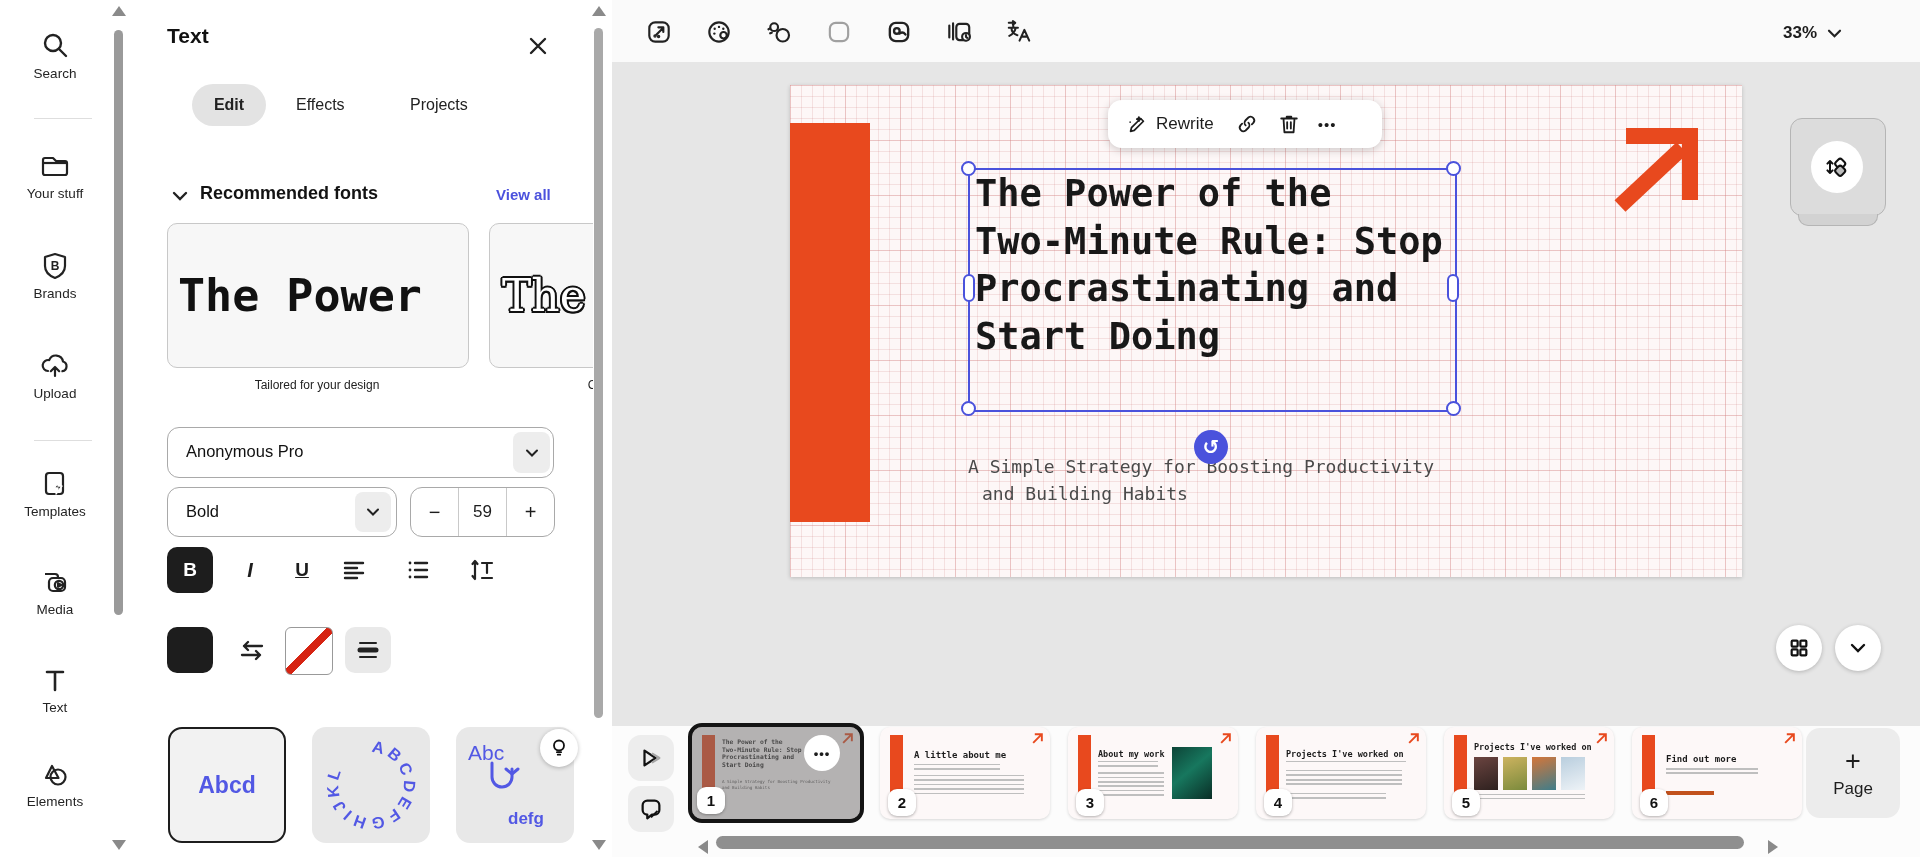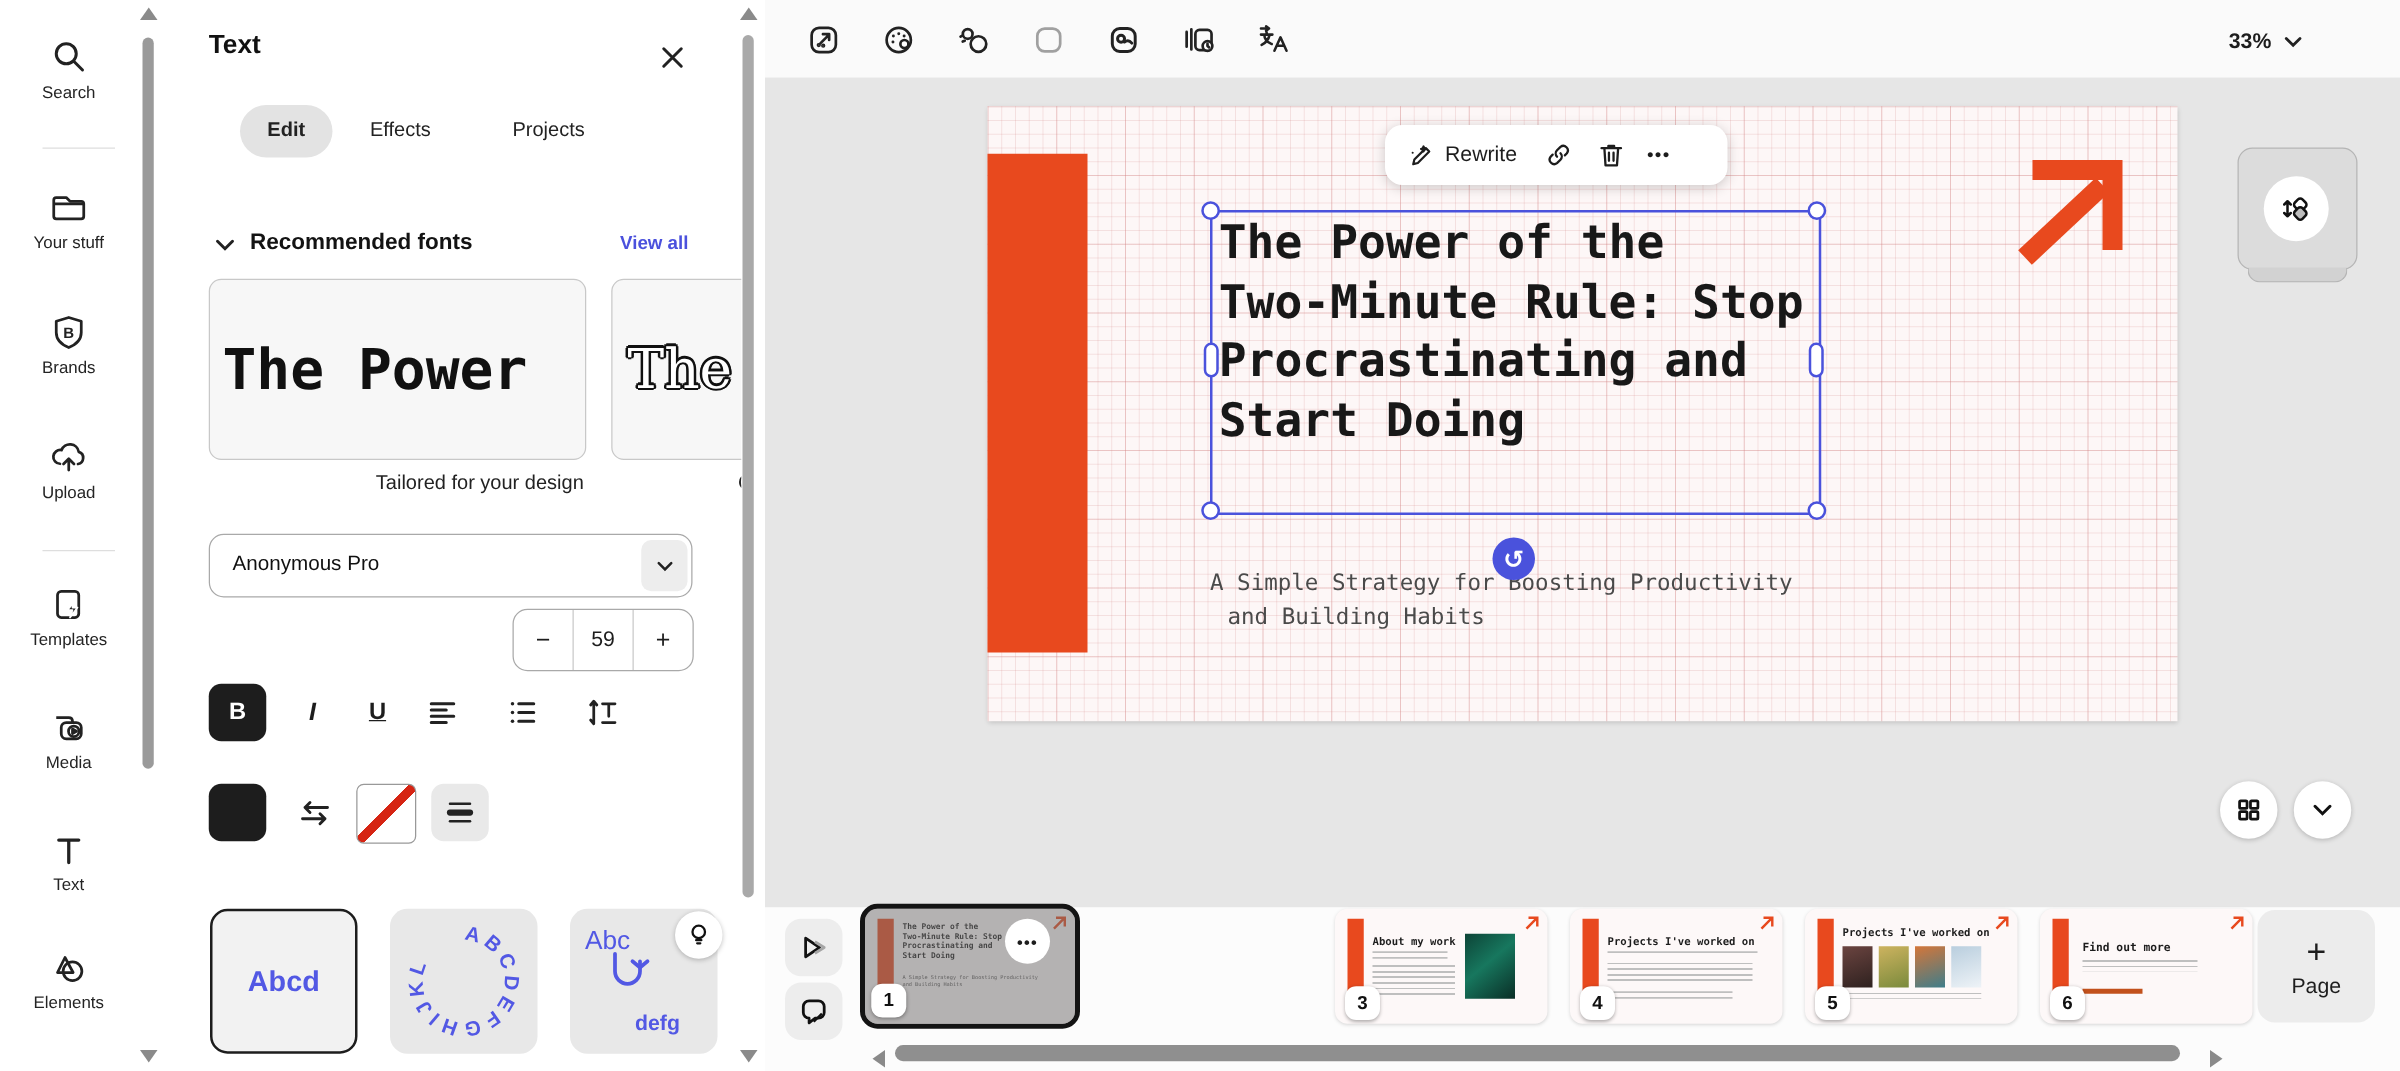--- a/index.html
+++ b/index.html
@@ -20,21 +20,21 @@
   .tri-right{width:0;height:0;border-top:7px solid transparent;border-bottom:7px solid transparent;border-left:10px solid #8a8a8a}
   
   #panel{left:134px;top:0;width:459px;height:857px;background:#fff;overflow:hidden}
   .pn-title{font-size:21px;font-weight:bold;color:#111}
   .tab{font-size:16px;color:#222;line-height:42px;cursor:pointer}
   .tab-pill{background:#e3e3e3;border-radius:21px;text-align:center;font-weight:600}
   .sec-head{font-size:18px;font-weight:bold;color:#131313}
   .view-all{font-size:15px;font-weight:600;color:#4b51dd;cursor:pointer}
   .font-card{background:#f7f7f7;border:1.5px solid #c8c8c8;border-radius:10px;overflow:hidden;cursor:pointer}
   .mono{font-family:"DejaVu Sans Mono",monospace}
-  .caption{font-size:16px;color:#222;text-align:right}
+  .caption{font-size:12px;color:#222;text-align:center}
   .selbox{background:#fff;border:1.5px solid #a9a9a9;border-radius:12px;cursor:pointer}
   .selbox .val{font-size:16.5px;color:#111;line-height:46px;padding-left:18px}
   .chev-box{background:#ededed;border-radius:8px;display:flex;align-items:center;justify-content:center}
   .fmt{display:flex;align-items:center;justify-content:center;cursor:pointer}
   .stepper{background:#fff;border:1.5px solid #a9a9a9;border-radius:12px;display:flex}
   .stepper .cell{flex:1;display:flex;align-items:center;justify-content:center;font-size:20px;cursor:pointer}
   .stepper .mid{border-left:1px solid #c9c9c9;border-right:1px solid #c9c9c9;font-size:17px;cursor:text}
   .stylecard{border-radius:14px;background:#e8e8e8;cursor:pointer}
   .purple{color:#5258e4}
   
@@ -165,20 +165,28 @@
   <div class="abs caption" style="left:448px;top:378px;width:20px;overflow:hidden">C</div>
 
   <div class="abs selbox" style="left:33px;top:427px;width:385px;height:49px">
     <div class="val">Anonymous Pro</div>
     <div class="abs chev-box" style="left:345px;top:4px;width:37px;height:41px">
       <svg width="14" height="10" viewBox="0 0 16 12" fill="none" stroke="#222" stroke-width="2.4" stroke-linecap="round">
           <path d="M2 3l6 6 6-6"></path>
         </svg>
     </div>
   </div>
+  <div class="abs selbox" style="left:33px;top:487px;width:228px;height:48px">
+    <div class="val">Bold</div>
+    <div class="abs chev-box" style="left:187px;top:4px;width:36px;height:40px">
+      <svg width="14" height="10" viewBox="0 0 16 12" fill="none" stroke="#222" stroke-width="2.4" stroke-linecap="round">
+          <path d="M2 3l6 6 6-6"></path>
+        </svg>
+    </div>
+  </div>
   <div class="abs stepper" style="left:276px;top:487px;width:143px;height:48px">
     <div class="cell">−</div>
     <div class="cell mid">59</div>
     <div class="cell">+</div>
   </div>
 
   <div class="abs fmt" style="left:33px;top:547px;width:46px;height:46px;background:#1d1d1d;border-radius:10px;color:#fff;font-weight:bold;font-size:19px">B</div>
   <div class="abs fmt" style="left:96px;top:547px;width:40px;height:46px;font-style:italic;font-size:20px;font-weight:600">I</div>
   <div class="abs fmt" style="left:148px;top:547px;width:40px;height:46px;text-decoration:underline;font-size:19px;font-weight:600">U</div>
   <div class="abs fmt" style="left:198px;top:547px;width:44px;height:46px">
@@ -419,20 +427,30 @@
         <div>and Building Habits</div>
     </div>
     <svg class="th-arrow" width="13" height="13" viewBox="0 0 12 12" fill="none" stroke="#e8491e" stroke-width="1.8">
         <path d="M2 10L10 2M3.5 2H10v6.5"></path>
       </svg>
     <div class="abs" style="left:0;top:0;right:0;bottom:0;background:rgba(108,108,108,.5)"></div>
     <div class="abs" style="left:112px;top:8px;width:36px;height:36px;border-radius:50%;background:#fff;display:flex;align-items:center;justify-content:center;font-size:13px;letter-spacing:1px;font-weight:bold;cursor:pointer">•••</div>
     <div class="badge" style="left:5px;top:60px">1</div>
   </div>
 
+  <div class="abs thumb" style="left:268px;top:1px">
+    <div class="th-orange"></div>
+    <div class="th-title" style="left:34px;top:23px;font-size:9px">A little about me</div>
+    <div class="th-bars" style="left:34px;top:37px;width:86px;height:6px"></div>
+    <div class="th-bars" style="left:34px;top:48px;width:110px;height:20px"></div>
+    <svg class="th-arrow" width="13" height="13" viewBox="0 0 12 12" fill="none" stroke="#e8491e" stroke-width="1.8">
+        <path d="M2 10L10 2M3.5 2H10v6.5"></path>
+      </svg>
+    <div class="badge" style="left:8px;top:62px">2</div>
+  </div>
 
   <div class="abs thumb" style="left:456px;top:1px">
     <div class="th-orange"></div>
     <div class="th-title" style="left:30px;top:22px;font-size:8.5px">About my work</div>
     <div class="th-bars" style="left:30px;top:34px;width:60px;height:6px"></div>
     <div class="th-bars" style="left:30px;top:45px;width:66px;height:26px"></div>
     <div class="abs" style="left:104px;top:20px;width:40px;height:52px;background:linear-gradient(140deg,#0d4437 0%,#17775e 45%,#0a2e26 100%)"></div>
     <svg class="th-arrow" width="13" height="13" viewBox="0 0 12 12" fill="none" stroke="#e8491e" stroke-width="1.8">
         <path d="M2 10L10 2M3.5 2H10v6.5"></path>
       </svg>

